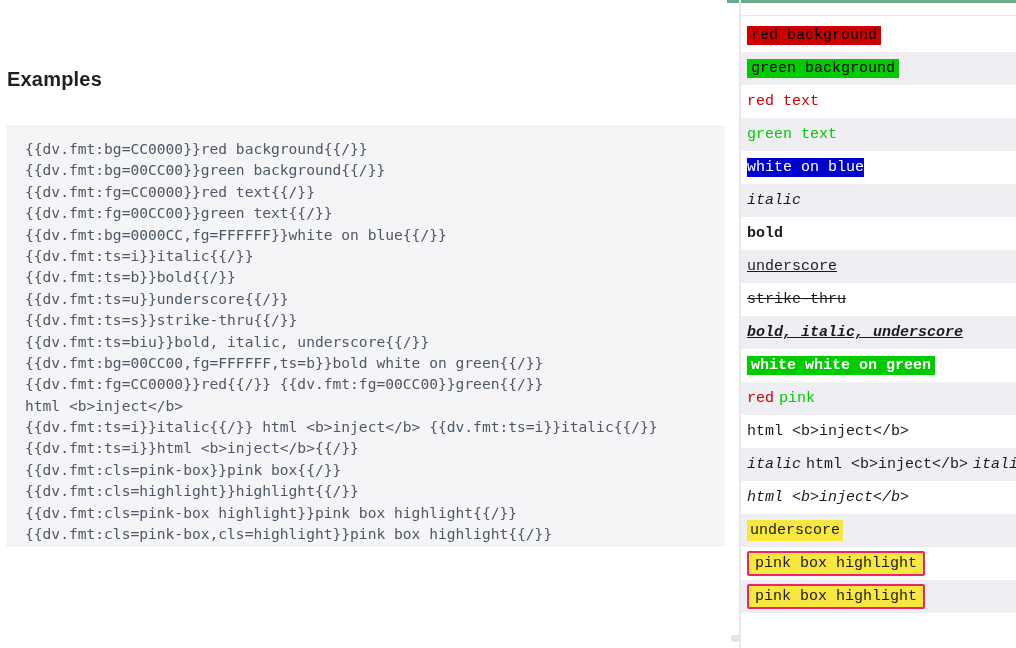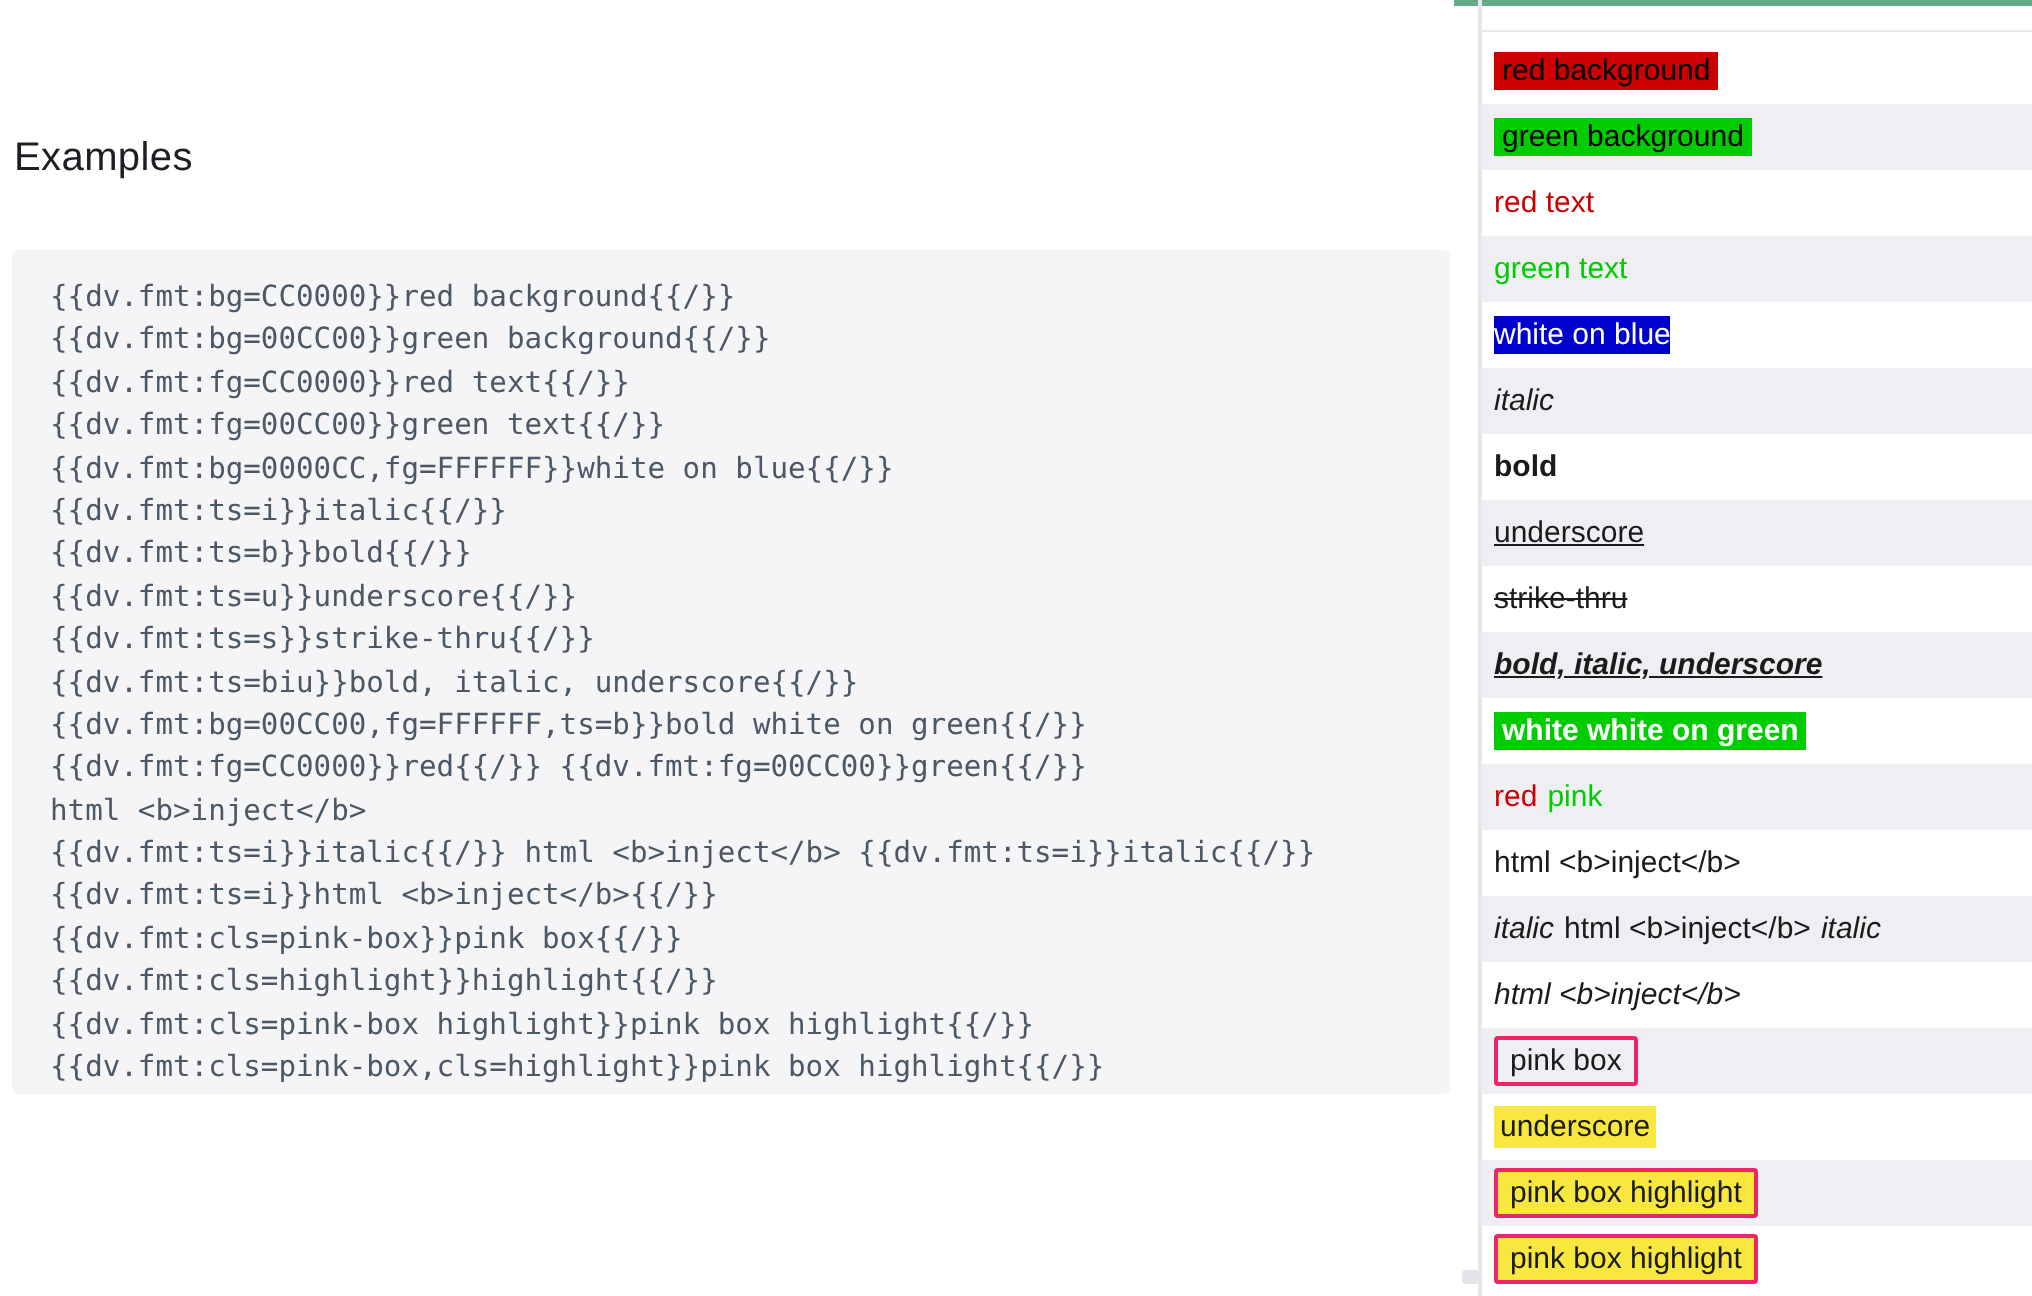--- a/index.html
+++ b/index.html
@@ -13,21 +13,21 @@
   }
 
   
   .left-pane {
     position: absolute; left: 0; top: 0;
     width: 731px; height: 648px;
   }
   .page-heading {
     margin: 0;
     position: absolute; left: 7px; top: 68px;
-    font-size: 20px; font-weight: 400;
+    font-size: 20px; font-weight: 700;
     letter-spacing: 0.2px;
     color: #1f1e24;
   }
   .code-block {
     position: absolute; left: 6px; top: 125px;
     width: 700px; height: 396px;
     background: var(--code-bg, #f5f5f7);
     border-radius: 3px;
     padding: 13px 0 13px 19px;
     margin: 0;
@@ -59,21 +59,21 @@
   }
   .preview-row {
     height: 33px;
     display: flex; align-items: center;
     padding-left: 6px;
     font-size: 15px;
     color: var(--text, #1b1b1b);
   }
   .preview-row:nth-child(even) { background: var(--stripe, #efeff3); }
 
-  .seg { white-space: pre; }
+  .seg { white-space: pre; font-family: Liberation Mono, monospace; }
   .gap { margin-right: 5px; }
 
   .bg-red   { background: var(--red, #CC0000); color: #000; padding: 1px 4px; }
   .bg-green { background: var(--green, #00CC00); color: #000; padding: 1px 4px; }
   .fg-red   { color: var(--red, #CC0000); }
   .fg-green { color: var(--green, #00CC00); }
   .bg-blue  { background: var(--blue, #0000CC); color: #fff; padding: 1px 0; }
   .ts-i { font-style: italic; }
   .ts-b { font-weight: bold; }
   .ts-u { text-decoration: underline; }
@@ -144,23 +144,20 @@
       </div>
     <div class="preview-row">
         <span class="seg ts-i gap">italic</span>
         <span class="seg gap">html &lt;b&gt;inject&lt;/b&gt;</span>
         <span class="seg ts-i">italic</span>
       </div>
     <div class="preview-row">
         <span class="seg ts-i">html &lt;b&gt;inject&lt;/b&gt;</span>
       </div>
     <div class="preview-row">
-        <span class="seg pink-box">pink box</span>
-      </div>
-    <div class="preview-row">
         <span class="seg hl">underscore</span>
       </div>
     <div class="preview-row">
         <span class="seg pink-box hl">pink box highlight</span>
       </div>
     <div class="preview-row">
         <span class="seg pink-box hl">pink box highlight</span>
       </div>
   </div>
 </div>

